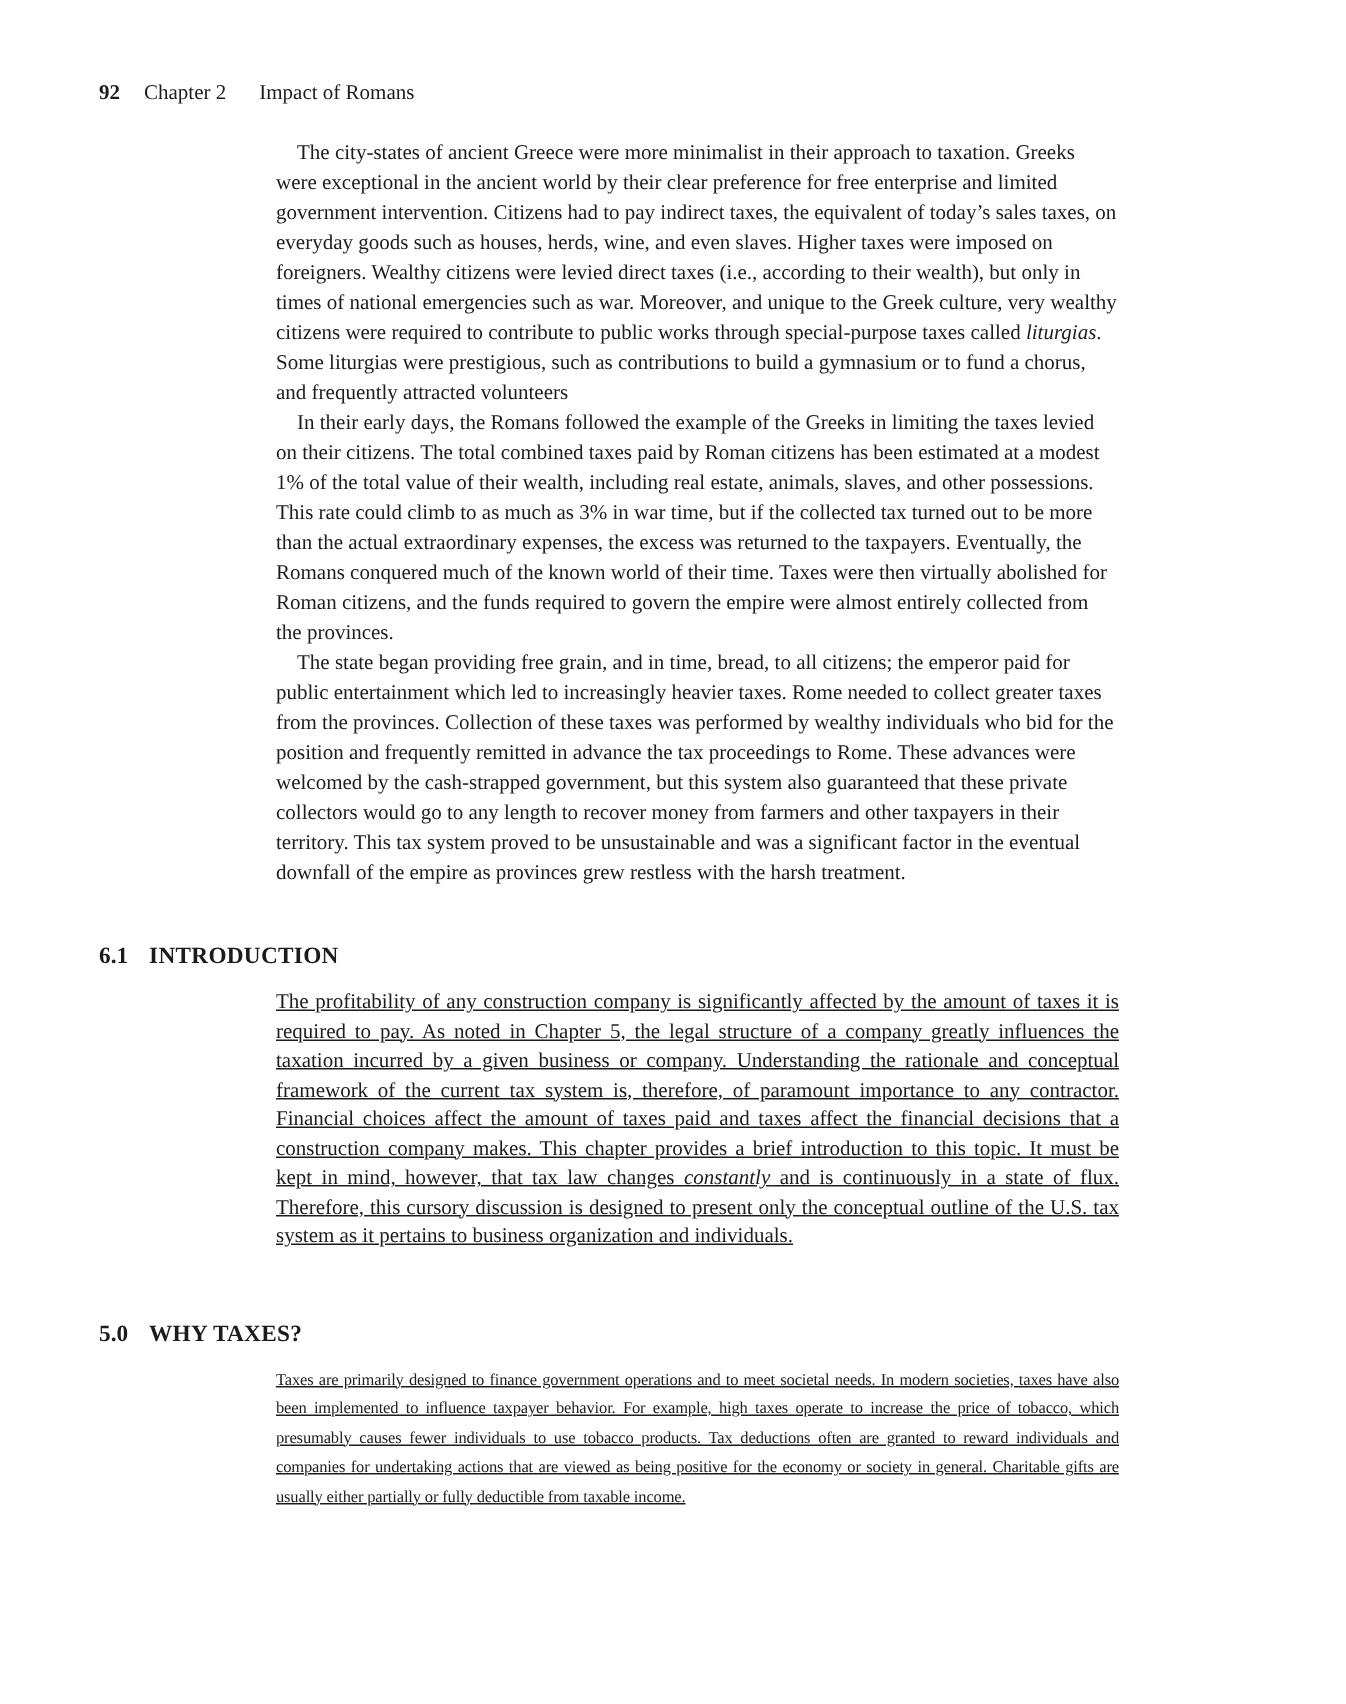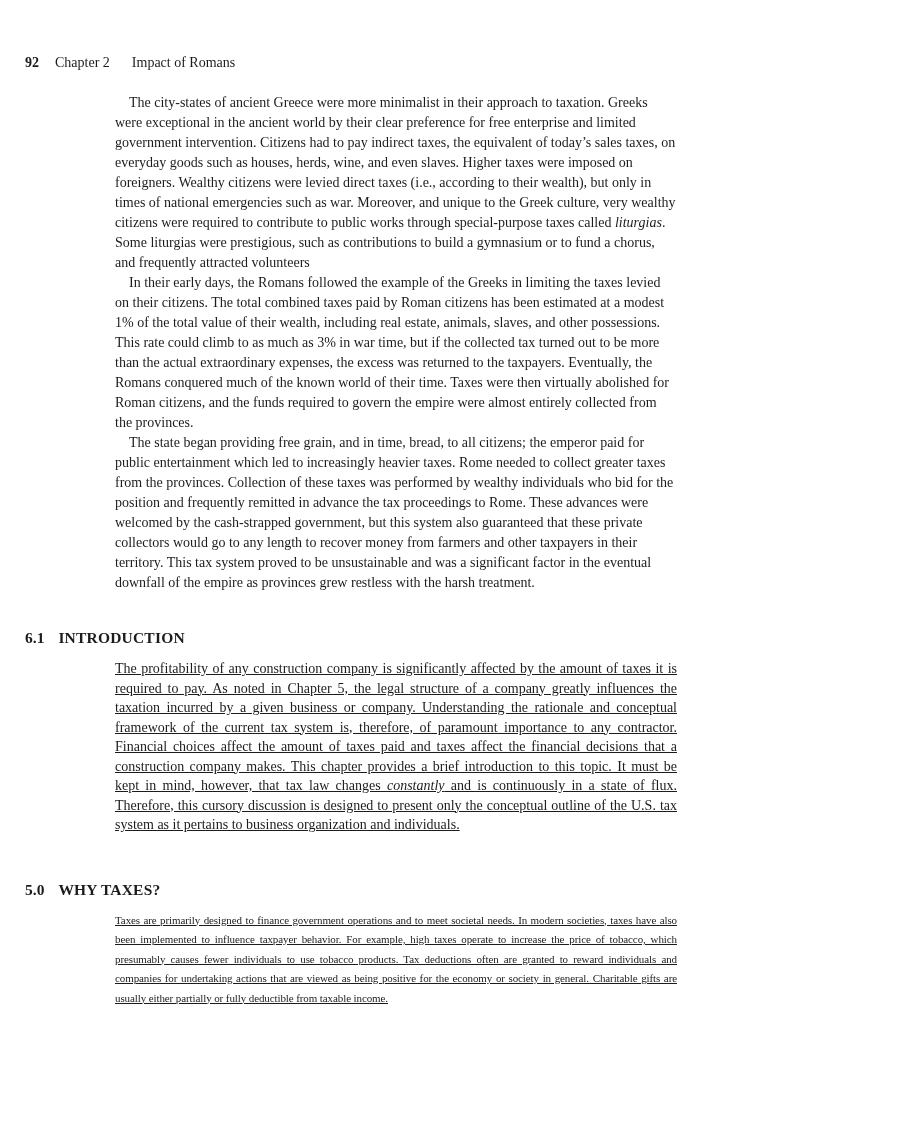--- a/index.html
+++ b/index.html
@@ -9,36 +9,36 @@
     background: #ffffff;
     color: #1c1c1c;
     font-family: "Liberation Serif", "DejaVu Serif", serif;
     overflow: hidden;
     position: relative;
   }
   .page {
     box-sizing: border-box;
     width: 886px;
     height: 1136px;
-    padding: 55px 110px 0 25px;
+    padding: 55px 110px 0 66px;
   }
   
   .running-head {
     display: flex;
     align-items: baseline;
     font-size: 14px;
     line-height: 16px;
     white-space: nowrap;
   }
   .running-head .pagenum { font-weight: bold; }
   .running-head .chapter { margin-left: 16px; }
   .running-head .chtitle { margin-left: 22px; }
   
   .content {
-    margin-left: 90px;  
+    margin-left: 118px;  
     width: 562px;
   }
   .first-block { margin-top: 22px; }
   p.para {
     margin: 0;
     font-size: 14px;
     line-height: 20px;
     text-align: left;
   }
   p.para.indent { text-indent: 14px; }

